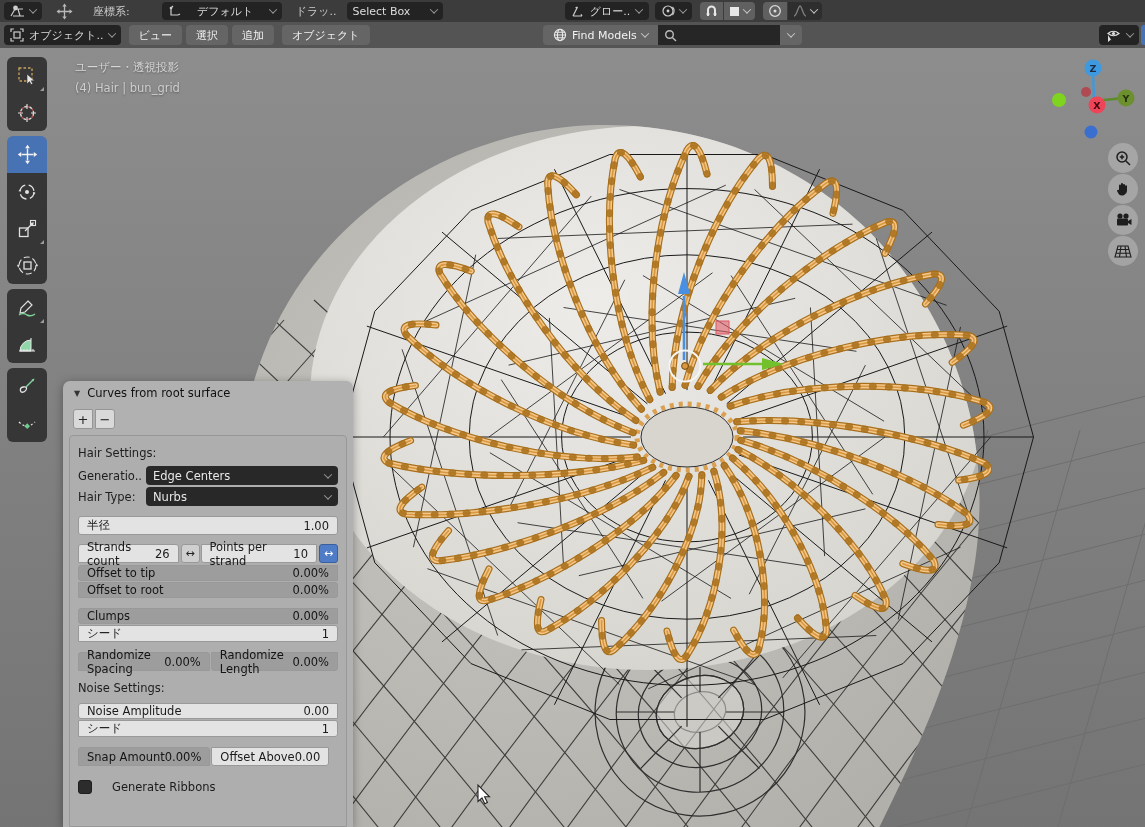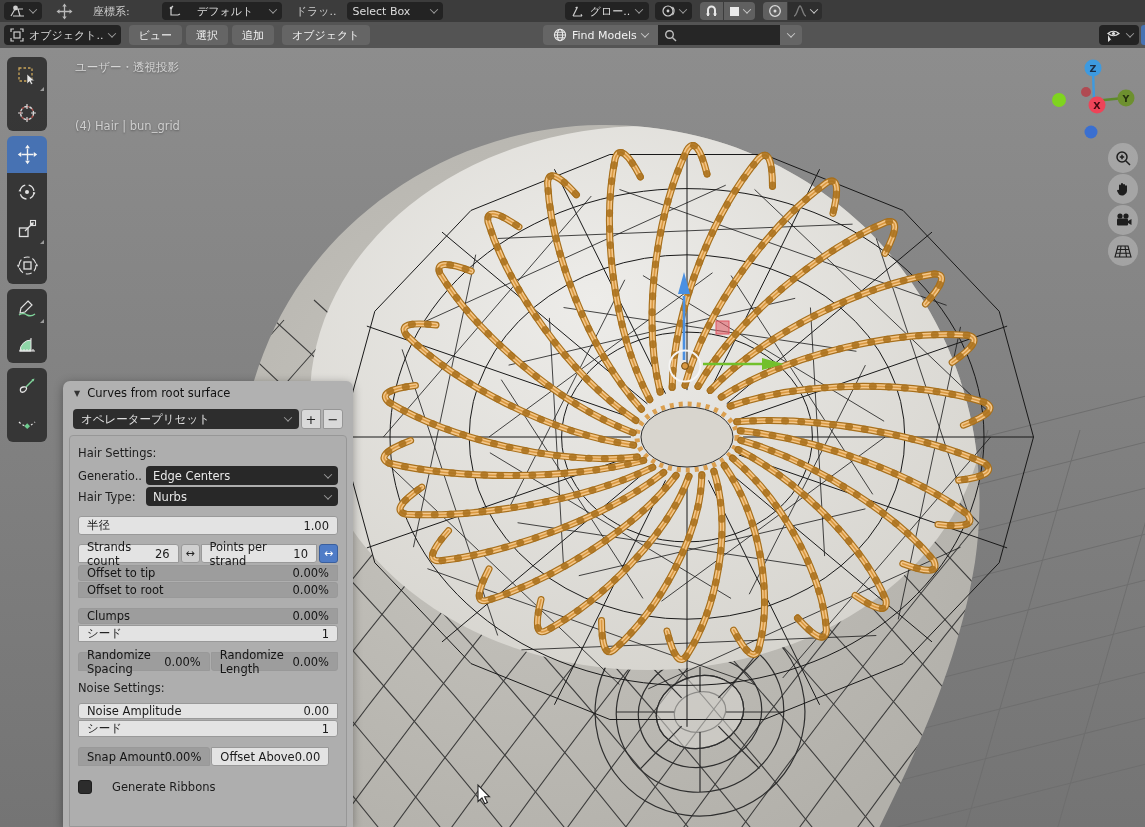--- a/index.html
+++ b/index.html
@@ -372,21 +372,21 @@
         <path d="M 784,364 l -22,-6 v 12 z" fill="#72c02c"></path>
         <rect x="716" y="321" width="13" height="13" fill="#e05560" fill-opacity="0.55" stroke="#e05560"></rect>
         <circle cx="685" cy="366" r="15.5" fill="none" stroke="#f4f4f4" stroke-width="2"></circle>
         <circle cx="685" cy="366" r="3.4" fill="#d99840" stroke="#6e4a12" stroke-width="1"></circle>
       </g>
       <path d="M 478,785 l 0,16.5 l 4,-3.6 l 2.8,5.8 l 2.6,-1.3 l -2.8,-5.6 l 4.9,0 z" fill="#fff" stroke="#222" stroke-width="1.1"></path>
     </svg>
 </div>
 
 <div class="vp-label" style="left:75px; top:60px;">ユーザー・透視投影</div>
-<div class="vp-label" style="left:75px; top:81px; color:#cfcfcf;margin-top:38px;">(4) Hair | bun_grid</div>
+<div class="vp-label" style="left:75px; top:81px; color:#cfcfcf;">(4) Hair | bun_grid</div>
 
 <div class="row1">
   <div class="dbtn" style="margin-left:4px;">
     <span class="ico">
       <svg width="15" height="13" viewBox="0 0 15 13">
           <path d="M1 11 L5 4 H13 M3 11 H14 M8 4 L10 11" stroke="#cdcdcd" fill="none" stroke-width="1.2"></path>
           <circle cx="5.5" cy="3" r="2.4" fill="#cdcdcd"></circle>
         </svg>
     </span>
     <span class="chev"></span>
@@ -647,24 +647,20 @@
       <path d="M4 2 H14 L17 13 H1 Z M7 2 L5.5 13 M11 2 L12.5 13 M3 5.5 H15 M2.2 9.2 H16"></path>
     </svg>
 </div>
 
 <div class="panel">
   <div class="phead">
     <span class="ptri">▼</span>
     <span>Curves from root surface</span>
   </div>
   <div class="preset-row">
-    <div class="preset">
-      <span>オペレータープリセット</span>
-      <span class="chev"></span>
-    </div>
     <div class="pm plus">+</div>
     <div class="pm minus">−</div>
   </div>
   <div class="inset">
     <div class="slabel">Hair Settings:</div>
 
     <div class="prow">
       <span class="plab">Generatio..</span>
       <div class="fdrop">
         <span>Edge Centers</span>

